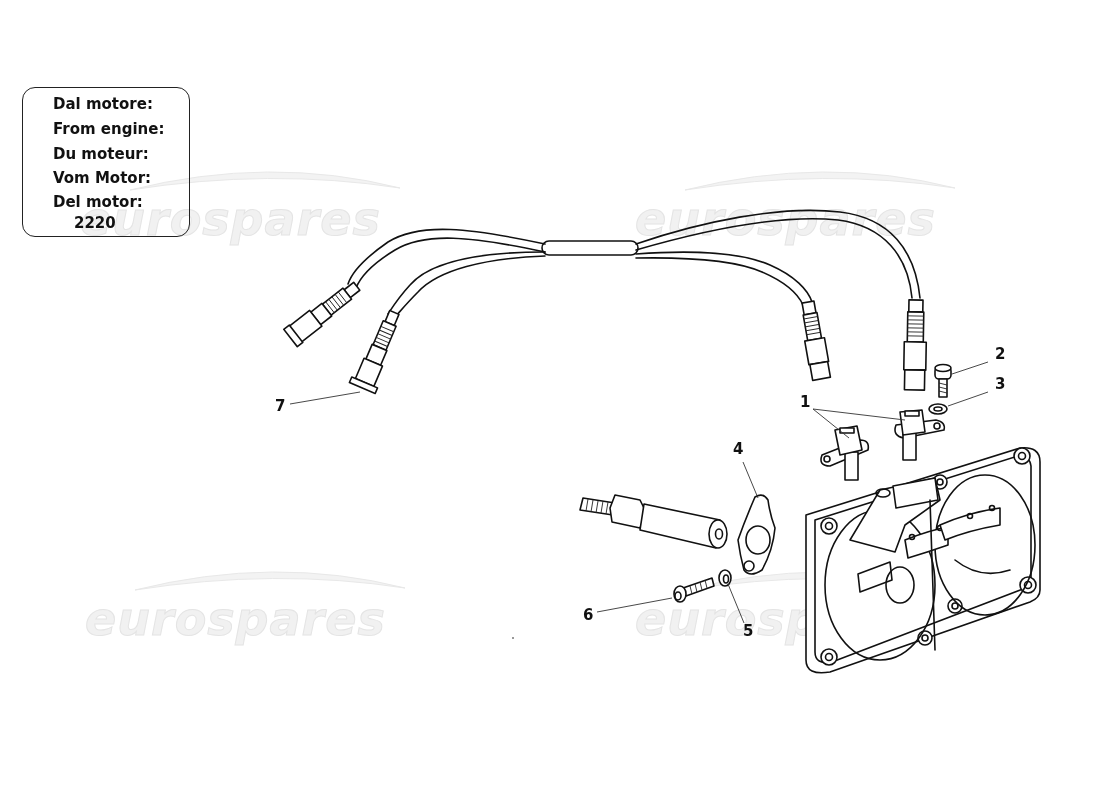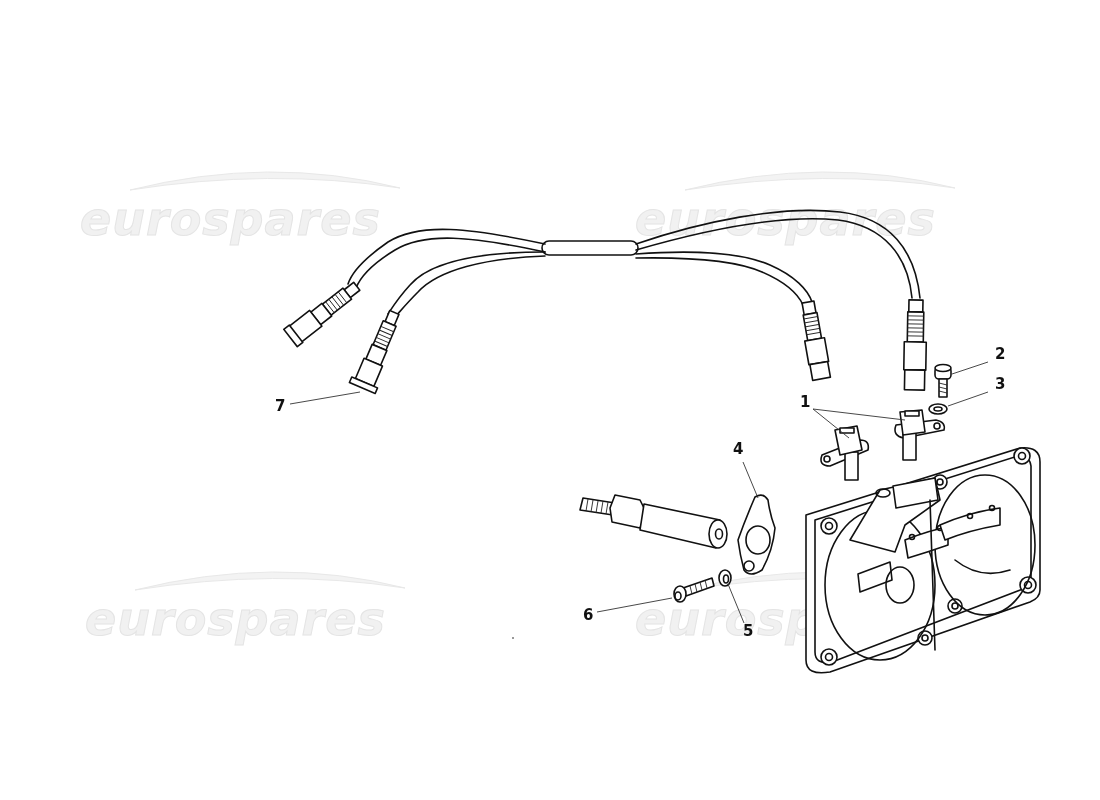--- a/index.html
+++ b/index.html
@@ -45,20 +45,28 @@
       <text class="wm-text" x="10" y="75">eurospares</text>
     </svg>
   </div>
   <div class="watermark" style="left:625px; top:560px;">
     <svg viewBox="0 0 400 95">
       <path d="M60 30 Q200 -5 330 28 Q200 8 60 30 Z" fill="#f3f3f3" stroke="#e8e8e8" stroke-width="1"></path>
       <text class="wm-text" x="10" y="75">eurospares</text>
     </svg>
   </div>
 
+  <div class="info-box">
+    <div class="info-line" style="top:7px;">Dal motore:</div>
+    <div class="info-line" style="top:32px;">From engine:</div>
+    <div class="info-line" style="top:57px;">Du moteur:</div>
+    <div class="info-line" style="top:81px;">Vom Motor:</div>
+    <div class="info-line" style="top:105px;">Del motor:</div>
+    <div class="info-code" style="top:126px;">2220</div>
+  </div>
 
   <svg class="drawing" width="1100" height="800" viewBox="0 0 1100 800">
 
     <g>
 
       <rect class="lnw" x="542" y="241" width="96" height="14" rx="7"></rect>
 
       <path class="ln" d="M545 244 C470 228 420 222 388 242 C365 258 352 272 348 284"></path>
       <path class="ln" d="M545 252 C470 236 425 232 395 250 C372 264 360 278 356 288"></path>
 

